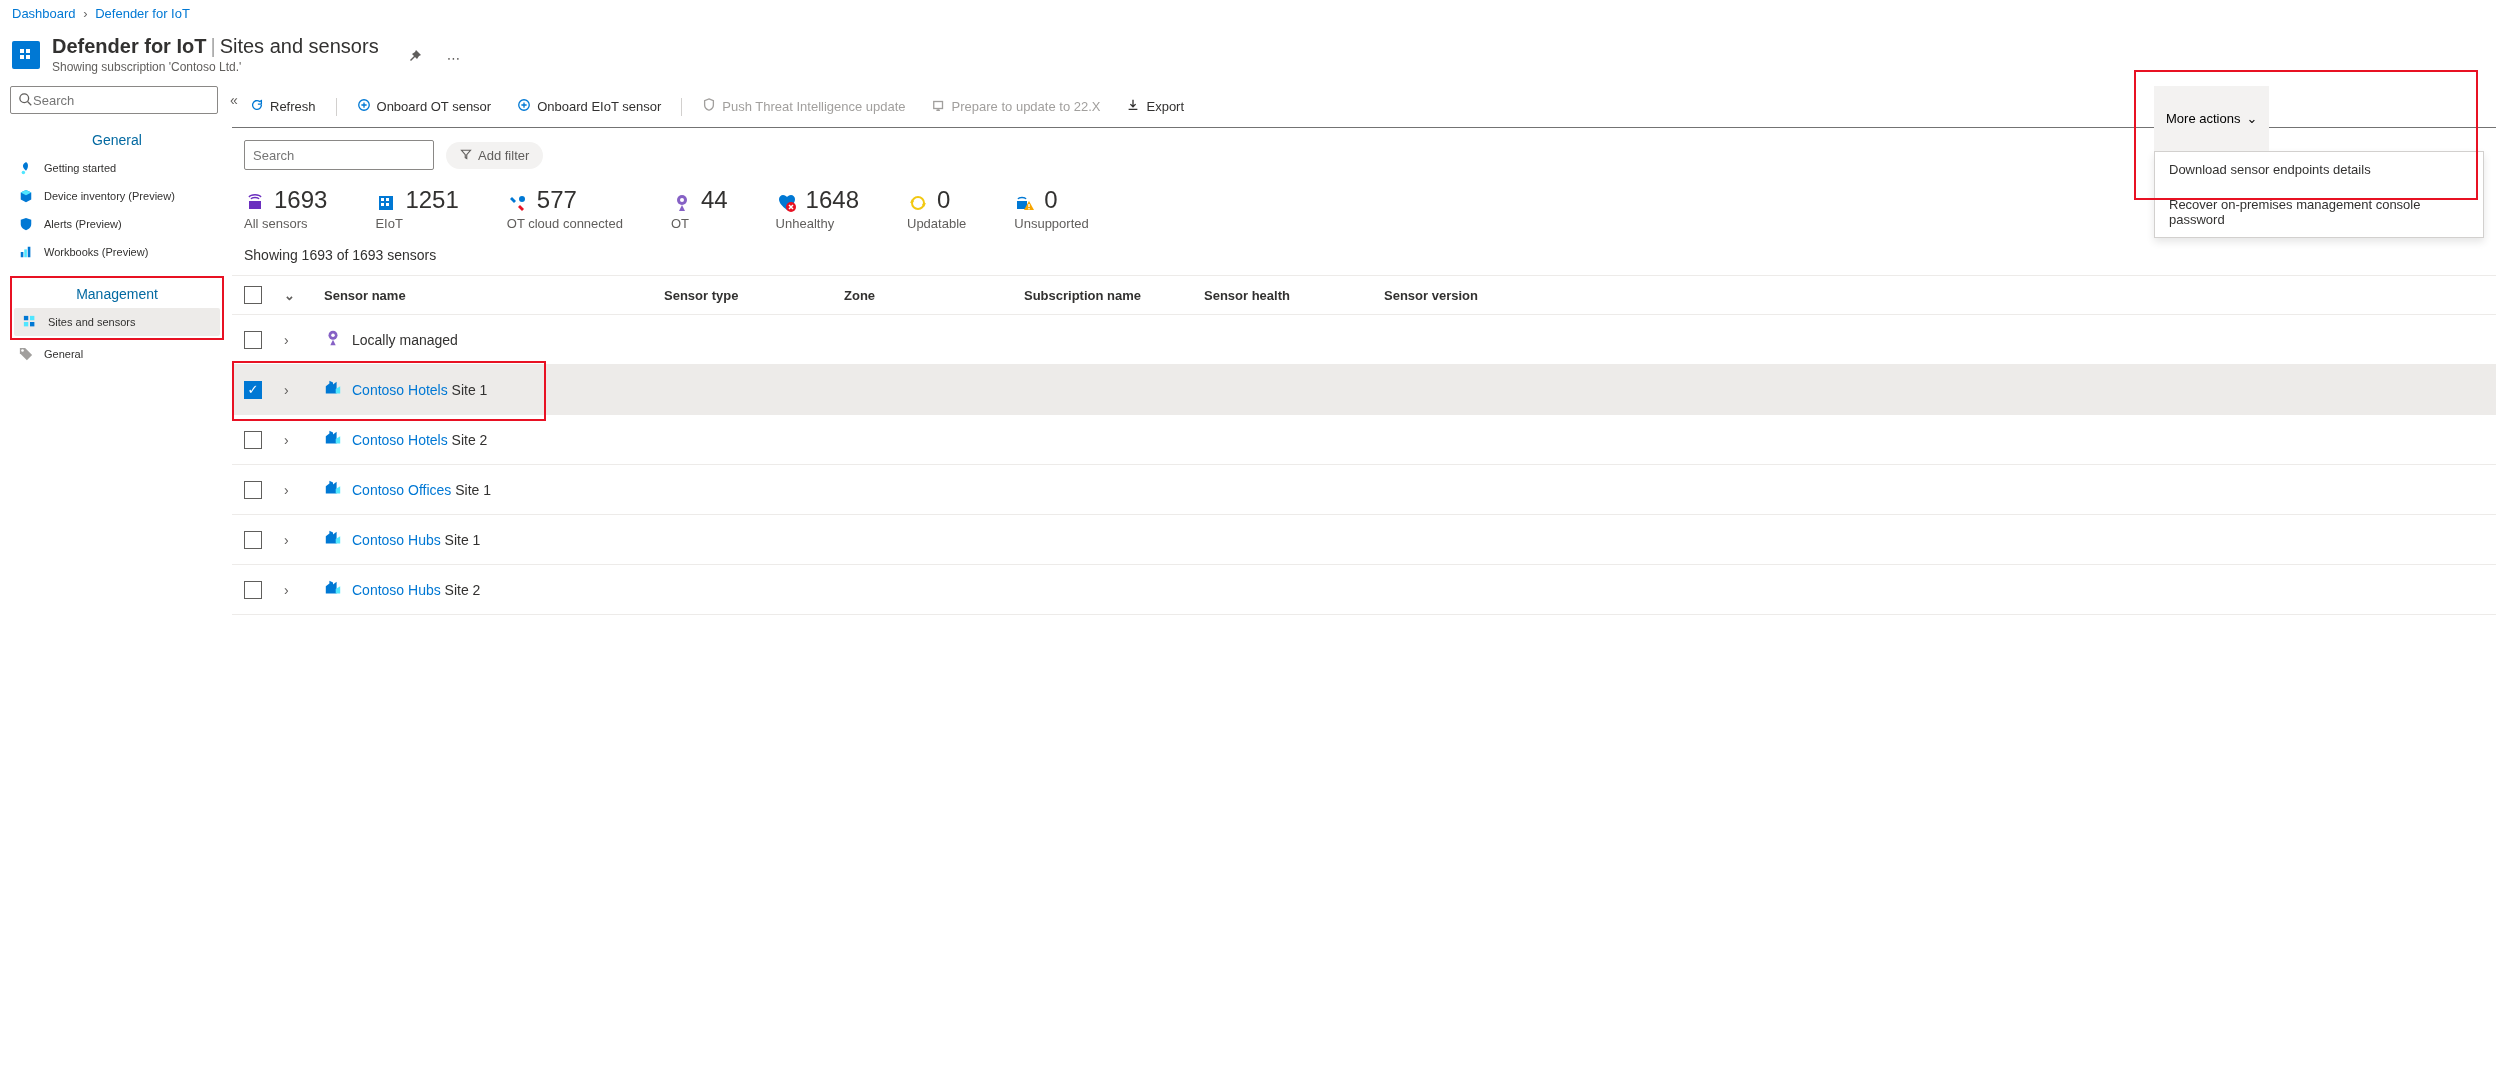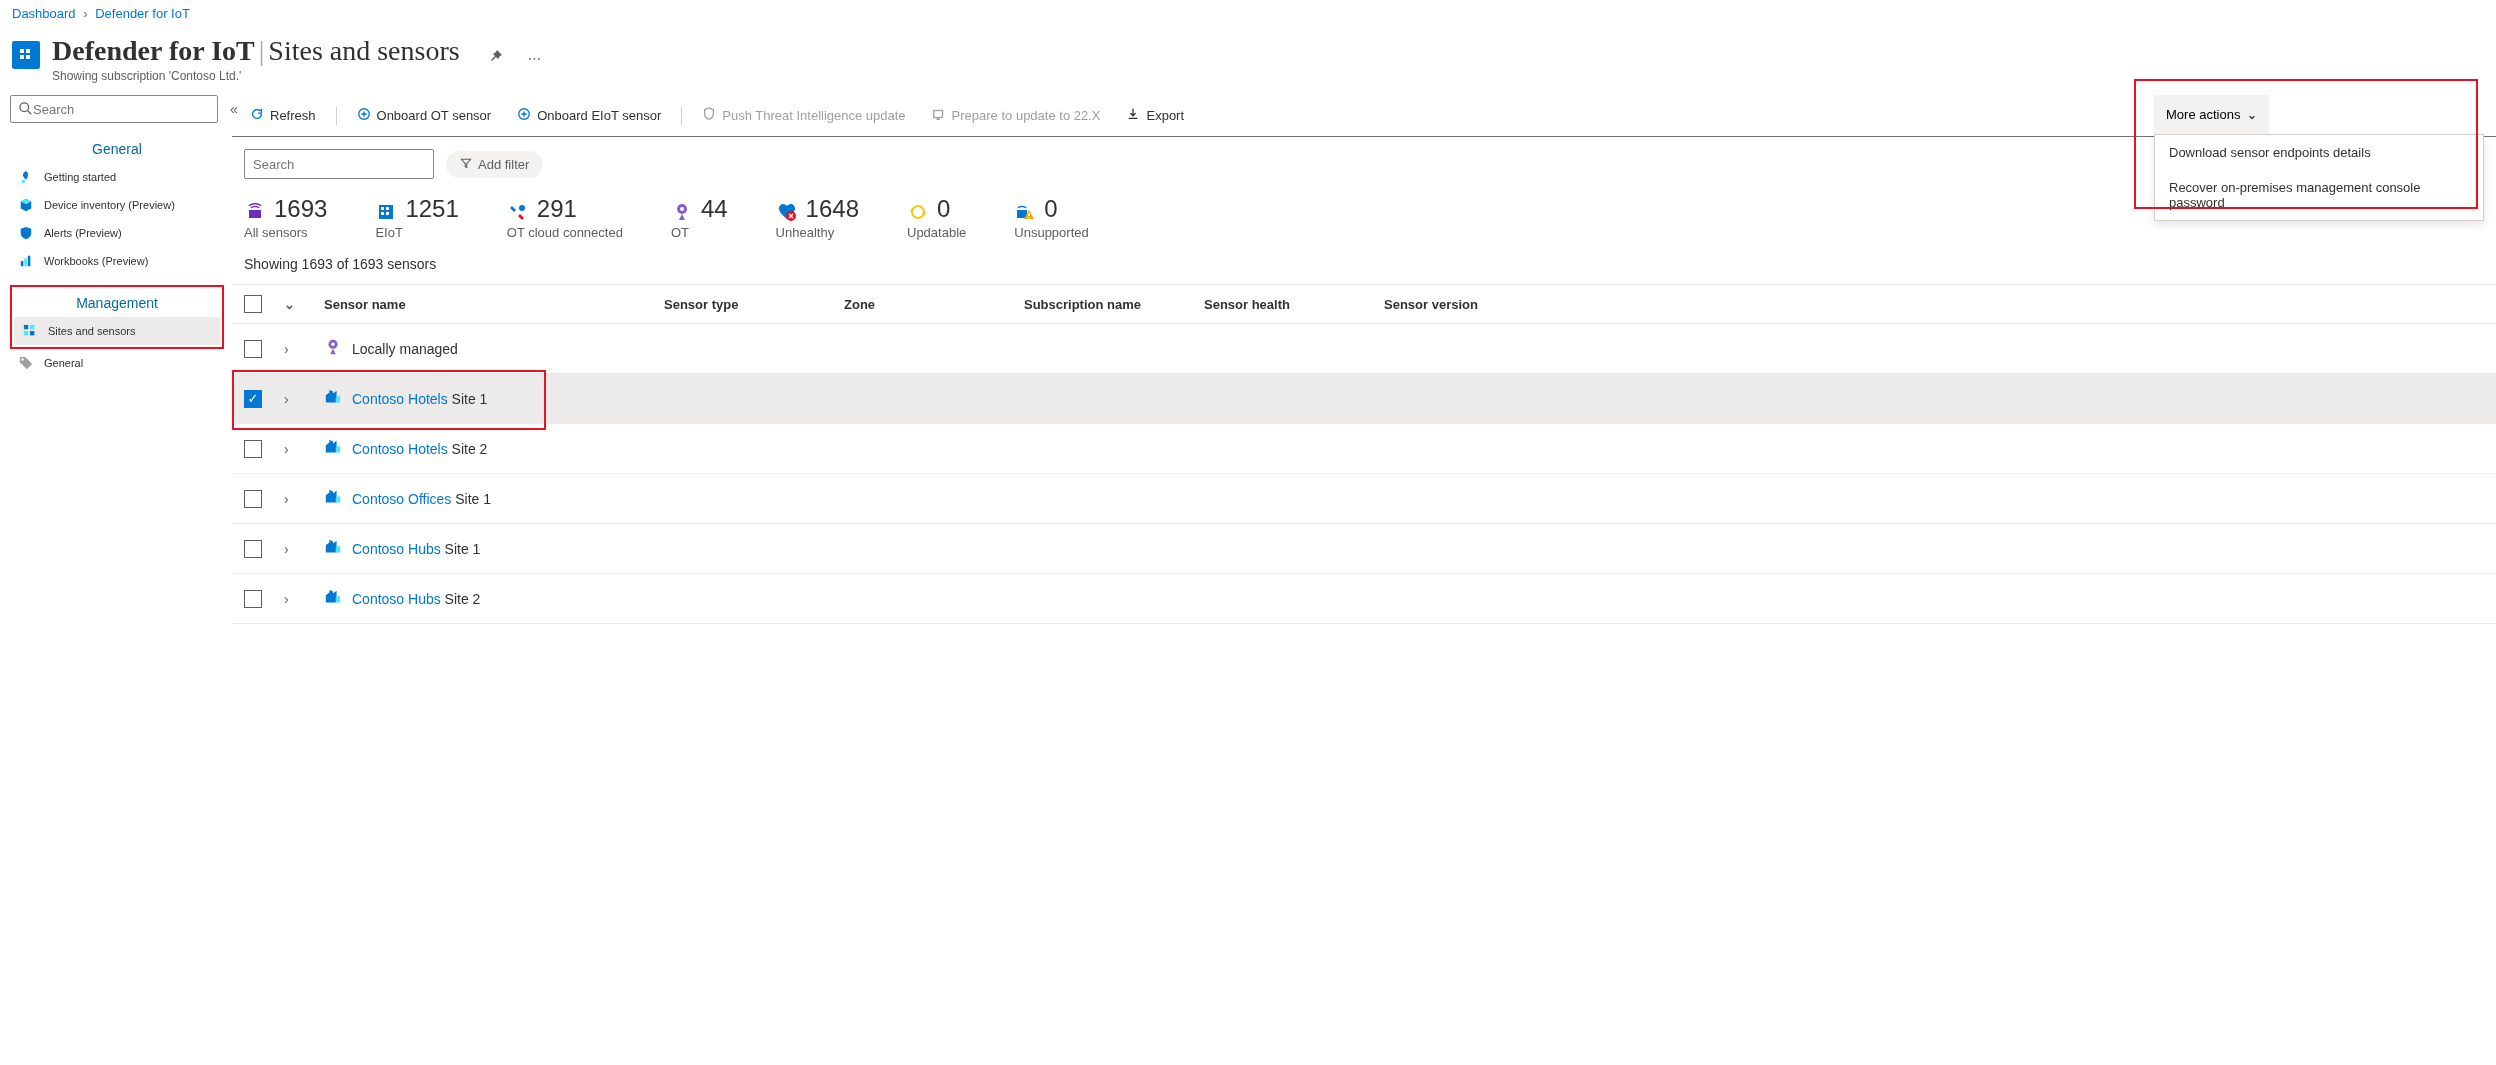--- a/index.html
+++ b/index.html
@@ -7,21 +7,21 @@
 
 
 .breadcrumb { padding: 6px 12px; font-size: 13px; }
 .breadcrumb a { color: #0078d4; text-decoration: none; }
 .breadcrumb .sep { color: #666; margin: 0 4px; }
 
 
 .page-header { display: flex; align-items: flex-start; padding: 8px 12px 12px; gap: 12px; }
 .header-icon { width: 28px; height: 28px; background: #0078d4; border-radius: 2px; display: flex; align-items: center; justify-content: center; margin-top: 6px; }
 .header-icon svg { fill: #fff; }
-.header-text h1 { font-size: 28px; font-weight: 600; color: #323130; font-family: Liberation Serif, serif; }
+.header-text h1 { font-size: 20px; font-weight: 600; color: #323130; }
 .header-text h1 .thin { font-weight: 400; color: #323130; }
 .header-text h1 .sep2 { font-weight: 300; color: #a6a6a6; margin: 0 4px; }
 .header-text .sub { font-size: 12px; color: #605e5c; margin-top: 2px; }
 .header-actions { display: flex; align-items: center; gap: 16px; margin-top: 10px; margin-left: 12px; }
 .icon-btn { background: none; border: none; cursor: pointer; color: #605e5c; padding: 4px; }
 
 
 .main-wrap { display: flex; }
 .sidebar { width: 232px; flex-shrink: 0; padding: 0 8px 0 10px; }
 .search-row { display: flex; align-items: center; gap: 8px; margin-bottom: 12px; }
@@ -40,21 +40,21 @@
 
 
 .content { flex: 1; min-width: 0; }
 .toolbar { display: flex; align-items: center; gap: 14px; padding: 8px 12px; border-bottom: 1px solid #737373; position: relative; }
 .toolbar .tb-btn { display: inline-flex; align-items: center; gap: 6px; background: none; border: none; cursor: pointer; padding: 4px 6px; font-size: 13px; color: #323130; }
 .toolbar .tb-btn .ic { color: #0078d4; }
 .toolbar .tb-btn.disabled { color: #a19f9d; cursor: default; }
 .toolbar .tb-btn.disabled .ic { color: #a19f9d; }
 .toolbar .vsep { width: 1px; height: 18px; background: #d2d0ce; }
 .more-actions-wrap { position: absolute; right: 12px; top: 0; }
-.more-actions-btn { display: inline-flex; align-items: center; gap: 6px; background: #f3f2f1; border: none; padding: 12px 12px; cursor: pointer; font-size: 13px; }
+.more-actions-btn { display: inline-flex; align-items: center; gap: 6px; background: #f3f2f1; border: none; padding: 25px 12px; cursor: pointer; font-size: 13px; }
 .more-menu { border: 1px solid #d2d0ce; background: #fff; box-shadow: 0 4px 8px rgba(0,0,0,0.1); width: 330px; }
 .more-menu-item { padding: 10px 14px; font-size: 13px; cursor: pointer; }
 .more-redbox { border: 2px solid #e81123; padding: 20px 4px 4px 4px; border-top-width: 2px; position: absolute; right: 6px; top: -16px; width: 344px; height: 130px; pointer-events: none; }
 
 
 .filter-row { display: flex; align-items: center; gap: 12px; padding: 12px; }
 .search-box2 { border: 1px solid #8a8886; border-radius: 2px; display: flex; align-items: center; padding: 4px 8px; height: 30px; width: 190px; }
 .search-box2 input { border: none; outline: none; flex: 1; font-size: 13px; }
 .add-filter { display: inline-flex; align-items: center; gap: 6px; background: #f3f2f1; border: none; border-radius: 14px; padding: 6px 14px; font-size: 13px; color: #605e5c; cursor: pointer; }
 
@@ -309,21 +309,21 @@
       </div>
       <div class="stat">
         <div class="top">
           <span class="stat-ic">
               <svg width="20" height="20" viewBox="0 0 20 20">
                 <path fill="#0078d4" d="M4 4l4 4-2 2-4-4z"></path>
                 <path fill="#e81123" d="M12 12l4 4-2 2-4-4z"></path>
                 <circle cx="14" cy="6" r="3" fill="#0078d4"></circle>
               </svg>
             </span>
-          <span class="num">291</span>
+          <span class="num">577</span>
         </div>
         <span class="lbl">OT cloud connected</span>
       </div>
       <div class="stat">
         <div class="top">
           <span class="stat-ic">
               <svg width="20" height="20" viewBox="0 0 20 20">
                 <circle cx="10" cy="7" r="5" fill="#8661c5"></circle>
                 <path fill="#8661c5" d="M10 12l-3 6h6z"></path>
                 <circle cx="10" cy="7" r="2" fill="#fff"></circle>

